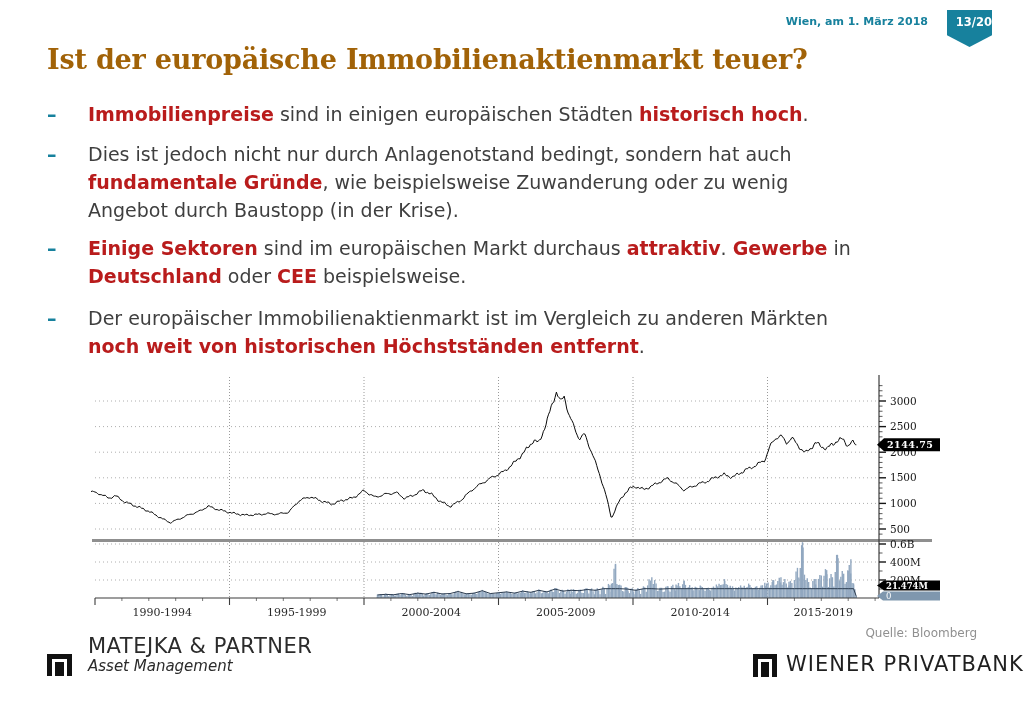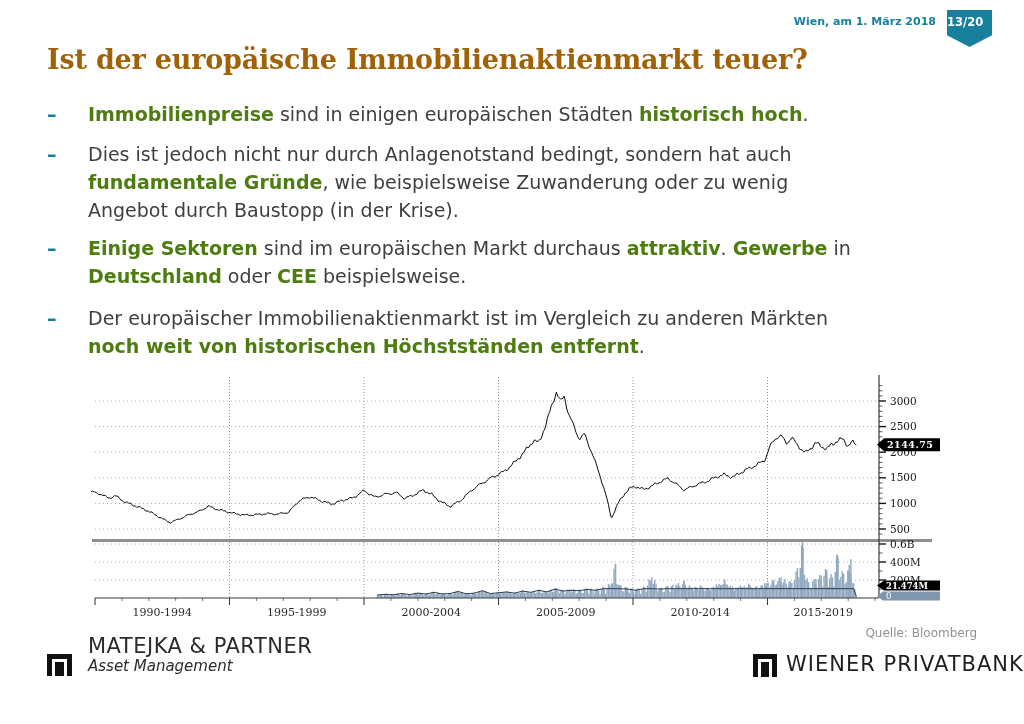--- a/index.html
+++ b/index.html
@@ -1,35 +1,35 @@
 <!DOCTYPE html>
 <html><head>
 <meta charset="utf-8">
 <style>
   html,body{margin:0;padding:0;background:#e8e8e8;}
   .page{position:relative;width:1024px;height:724px;background:#ffffff;overflow:hidden;
         font-family:"DejaVu Sans",sans-serif;color:#3f3f3f;}
   
-  .date{position:absolute;top:15px;right:88px;font-size:11px;font-weight:bold;color:#17819d;}
+  .date{position:absolute;top:15px;right:96px;font-size:11px;font-weight:bold;color:#17819d;}
   .badge{position:absolute;top:10px;right:32px;width:45px;height:37px;background:#17819d;
          clip-path:polygon(0 0,100% 0,100% 68%,50% 100%,0 68%);
-         color:#fff;font-size:11.5px;font-weight:bold;text-align:left;line-height:24px;}
+         color:#fff;font-size:11.5px;font-weight:bold;text-align:right;line-height:24px;}
   
   .title{position:absolute;top:44px;left:47px;width:920px;margin:0;
          font-family:"DejaVu Serif",serif;font-weight:700;font-size:27px;color:#a16207;letter-spacing:-0.2px;}
   
   .bullets{position:absolute;top:100px;left:47px;width:905px;}
   .bullet{display:flex;align-items:flex-start;}
   .bullet:nth-child(1){margin-bottom:12px;}
   .bullet:nth-child(2){margin-bottom:10px;}
   .bullet:nth-child(3){margin-bottom:14px;}
   .dash{flex:0 0 41px;color:#17819d;font-weight:bold;font-size:19px;line-height:28px;}
   .btext{flex:1;font-size:19px;line-height:28px;color:#3f3f3f;}
   .btext .b{font-weight:normal;color:#3a3a3a;text-align:center;}
-  .btext .tb{font-weight:bold;color:#4d7c0f;}
+  .btext .tb{font-weight:bold;color:#b91c1c;}
   
   .chart{position:absolute;left:0;top:373px;width:1024px;height:250px;}
   
   .gate{position:absolute;background:#111;}
   .gate .g-in{position:absolute;left:20%;right:20%;top:22%;bottom:0;background:#111;
               border:3px solid #fff;border-bottom:none;}
   .matejka-text{position:absolute;left:88px;top:634px;width:228px;color:#2b2b2b;}
   .matejka-text .l1{font-size:21px;letter-spacing:0.5px;white-space:nowrap;}
   .matejka-text .l2{font-size:15px;font-style:italic;margin-top:-1px;}
   .quelle{position:absolute;top:626px;right:47px;font-size:12px;color:#909090;text-align:right;}

